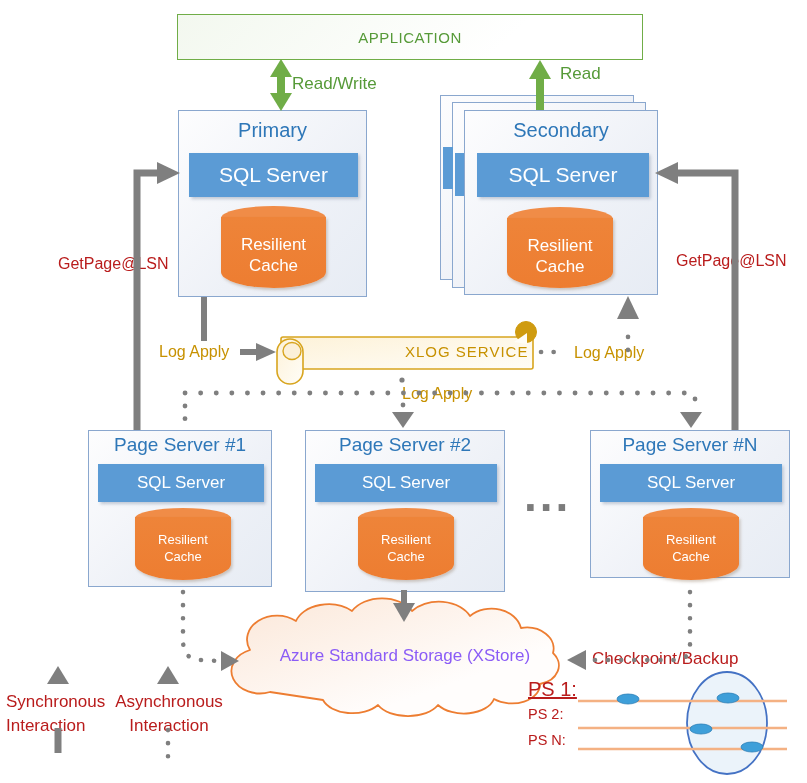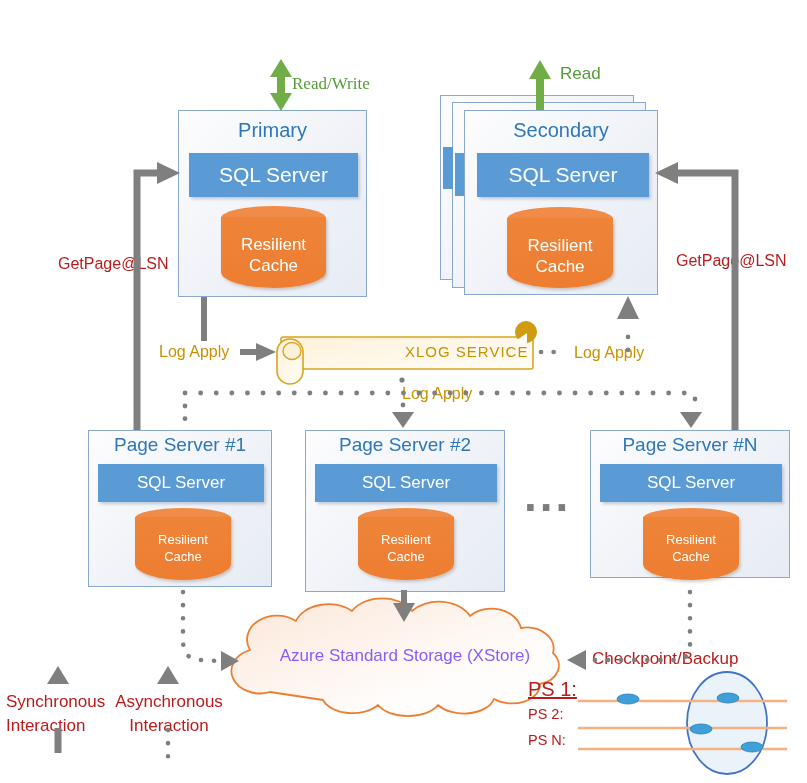--- a/index.html
+++ b/index.html
@@ -86,20 +86,23 @@
       <line x1="578" y1="749" x2="787" y2="749" stroke="#F4B183" stroke-width="2.6"></line>
       <g fill="#3E9FD9" stroke="#2B7FB8" stroke-width="0.8">
         <ellipse cx="628" cy="699" rx="11" ry="5"></ellipse>
         <ellipse cx="728" cy="698" rx="11" ry="5"></ellipse>
         <ellipse cx="701" cy="729" rx="11" ry="5"></ellipse>
         <ellipse cx="752" cy="747" rx="11" ry="5"></ellipse>
       </g>
     </g>
   </svg>
 
+  <div class="app">
+    <span>APPLICATION</span>
+  </div>
 
   <div class="node" style="left:440px;top:95px;width:194px;height:185px;"></div>
   <div class="node" style="left:452px;top:102px;width:194px;height:186px;"></div>
   <div class="strip" style="left:443px;top:147px;width:10px;height:42px;"></div>
   <div class="strip" style="left:455px;top:153px;width:10px;height:43px;"></div>
 
   <div class="node" style="left:178px;top:110px;width:189px;height:187px;">
     <div class="node-title" style="top:8px;font-size:20px;">Primary</div>
     <div class="sqlbox" style="left:10px;top:42px;width:169px;height:44px;font-size:21px;">
       <span>SQL Server</span>
@@ -154,21 +157,21 @@
     </div>
     <div class="cylinder" style="left:52px;top:77px;width:96px;height:72px;">
       <div class="cyl-top" style="height:20px;"></div>
       <div class="cyl-body" style="top:9px;"></div>
       <div class="cyl-label" style="top:24px;width:62px;font-size:13px;line-height:1.3;">Resilient Cache</div>
     </div>
   </div>
 
   <div class="ellipsis">...</div>
 
-  <div class="lbl green" style="left:292px;top:74px;font-size:17px;font-family:Liberation Serif, serif;">Read/Write</div>
+  <div class="lbl green" style="left:292px;top:74px;font-size:17px;">Read/Write</div>
   <div class="lbl green" style="left:560px;top:64px;font-size:17px;">Read</div>
   <div class="lbl blue" style="left:58px;top:255px;font-size:16px;">GetPage@LSN</div>
   <div class="lbl blue" style="left:676px;top:252px;font-size:16px;">GetPage@LSN</div>
   <div class="lbl gold" style="left:159px;top:343px;font-size:16px;">Log Apply</div>
   <div class="lbl gold" style="left:405px;top:343px;font-size:15px;letter-spacing:1px;z-index:1;">XLOG SERVICE</div>
   <div class="lbl gold bg" style="left:571px;top:344px;font-size:16px;">Log Apply</div>
   <div class="lbl gold bg" style="left:399px;top:385px;font-size:16px;">Log Apply</div>
   <div class="lbl orange" style="left:255px;top:646px;width:300px;text-align:center;font-size:17px;z-index:1;">Azure Standard Storage (XStore)</div>
   <div class="lbl blue bg" style="left:589px;top:649px;font-size:17px;">Checkpoint/Backup</div>
 

